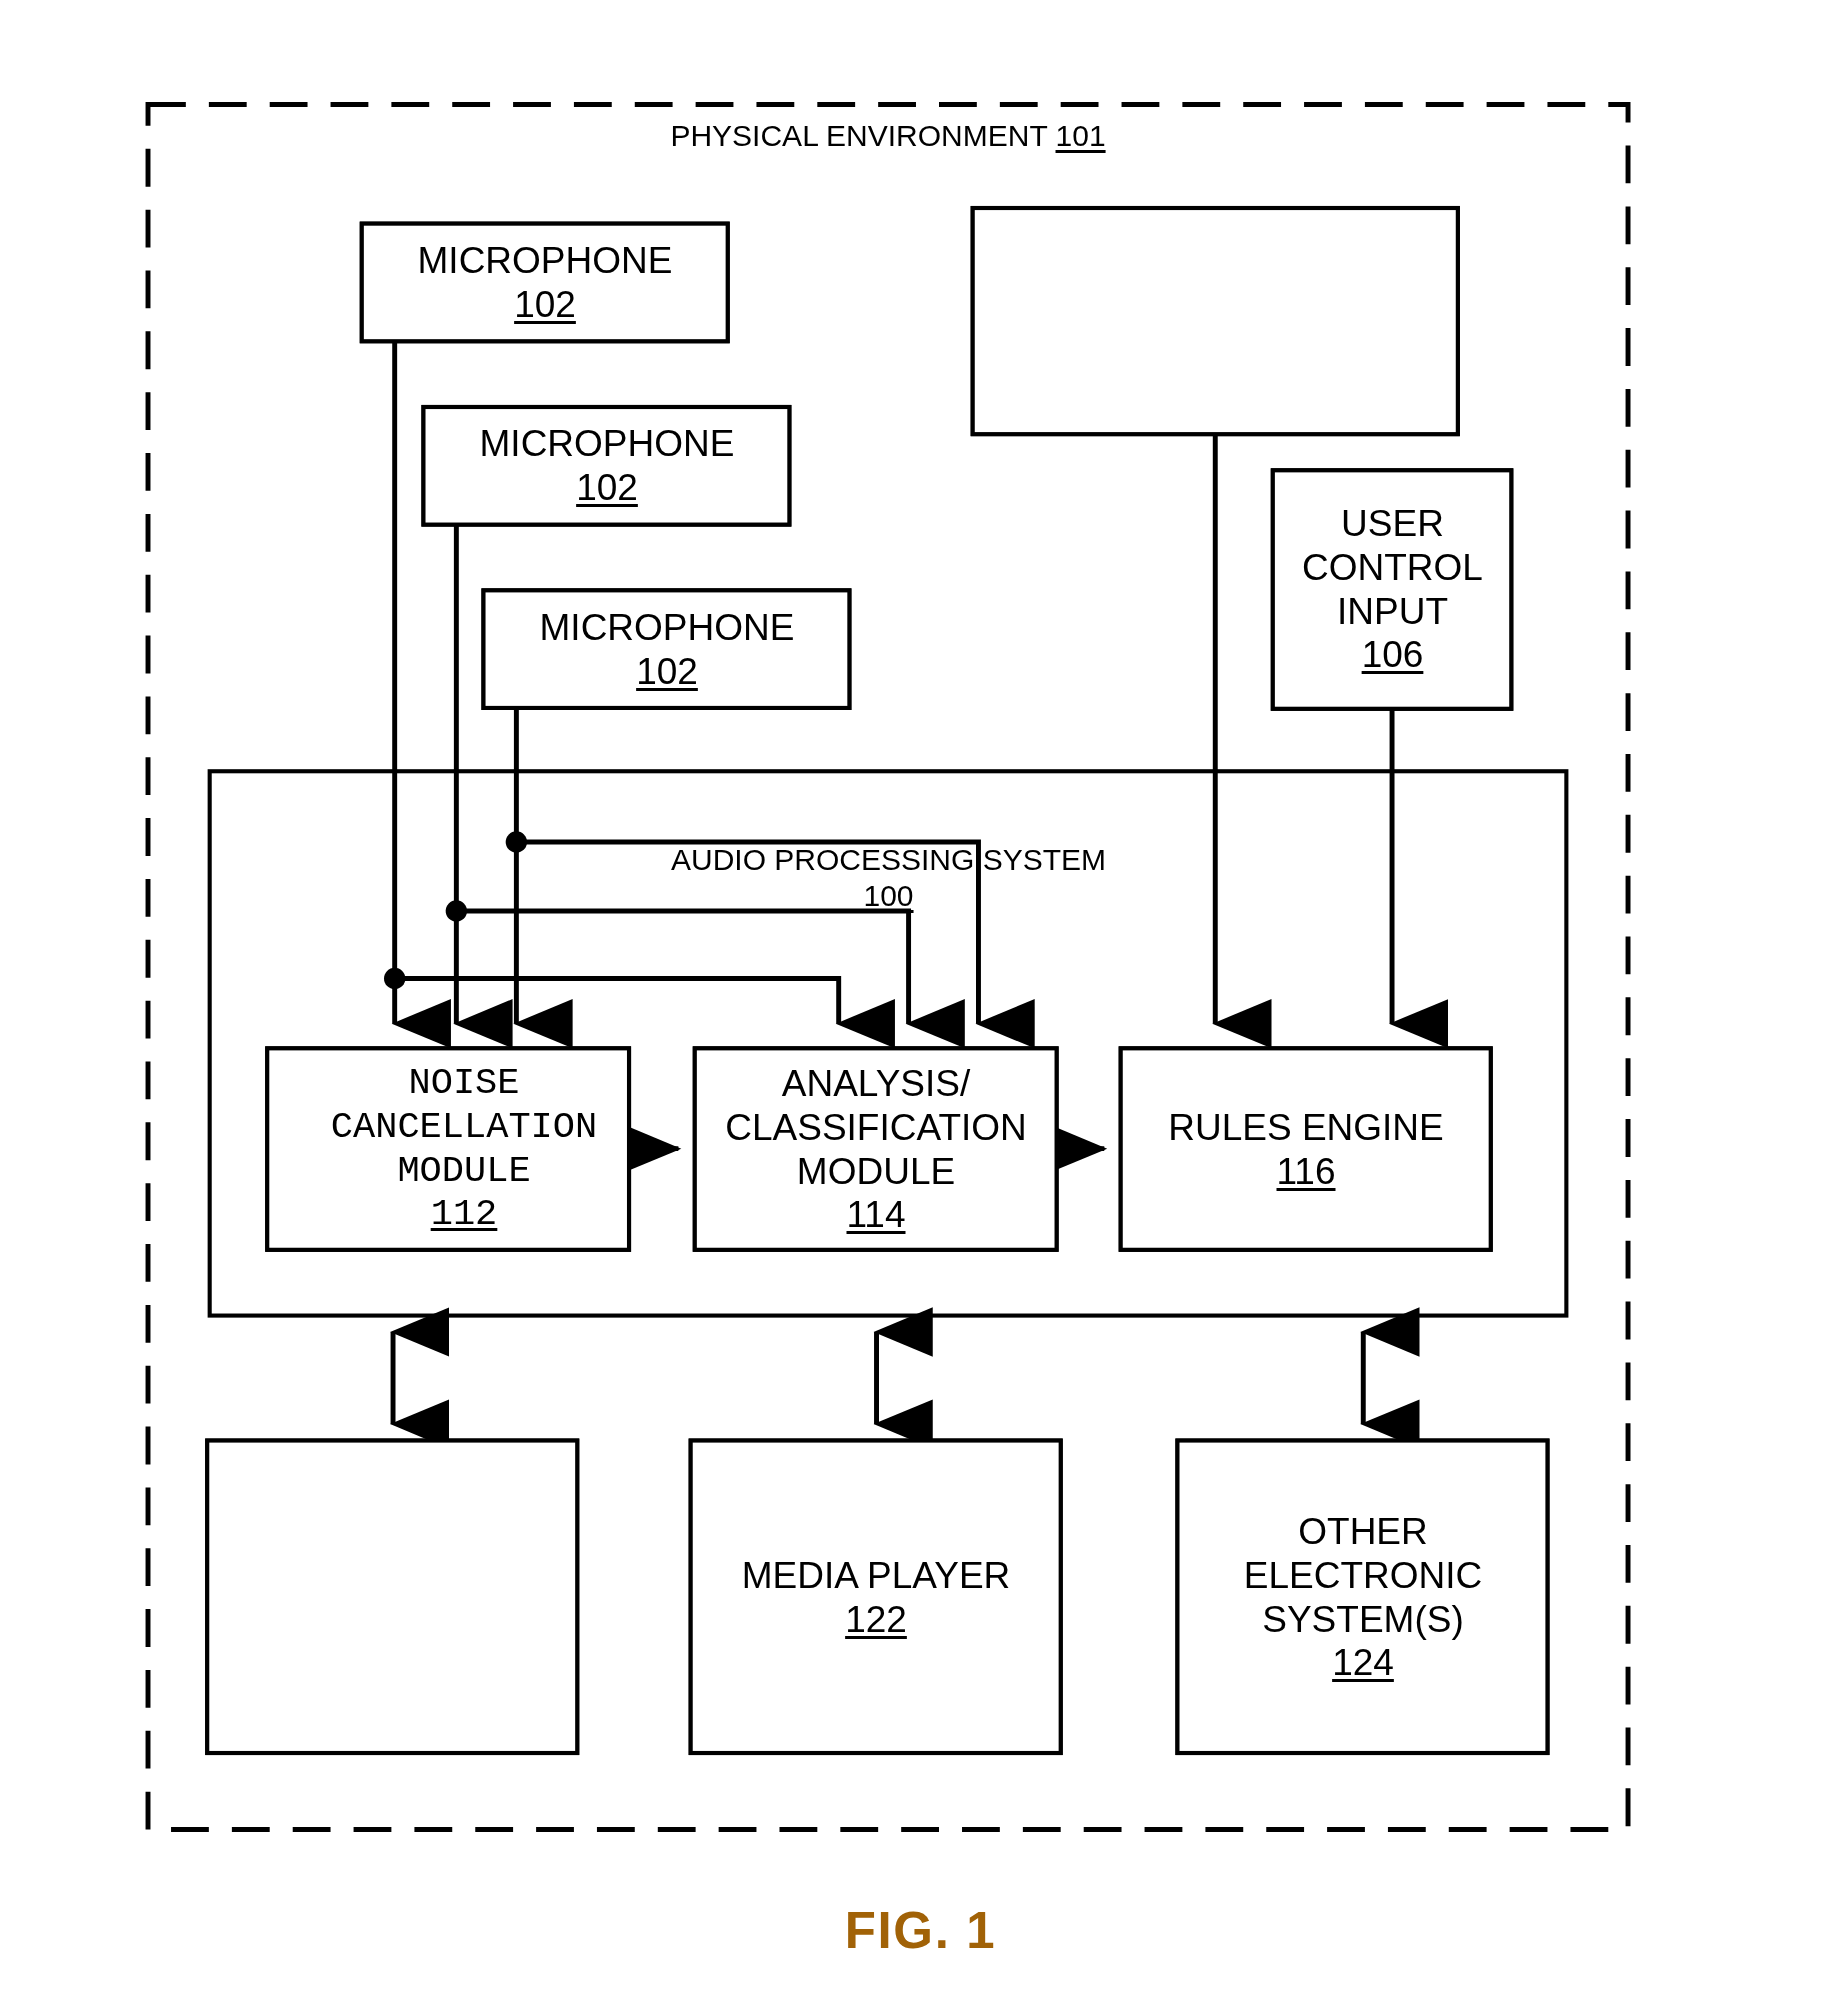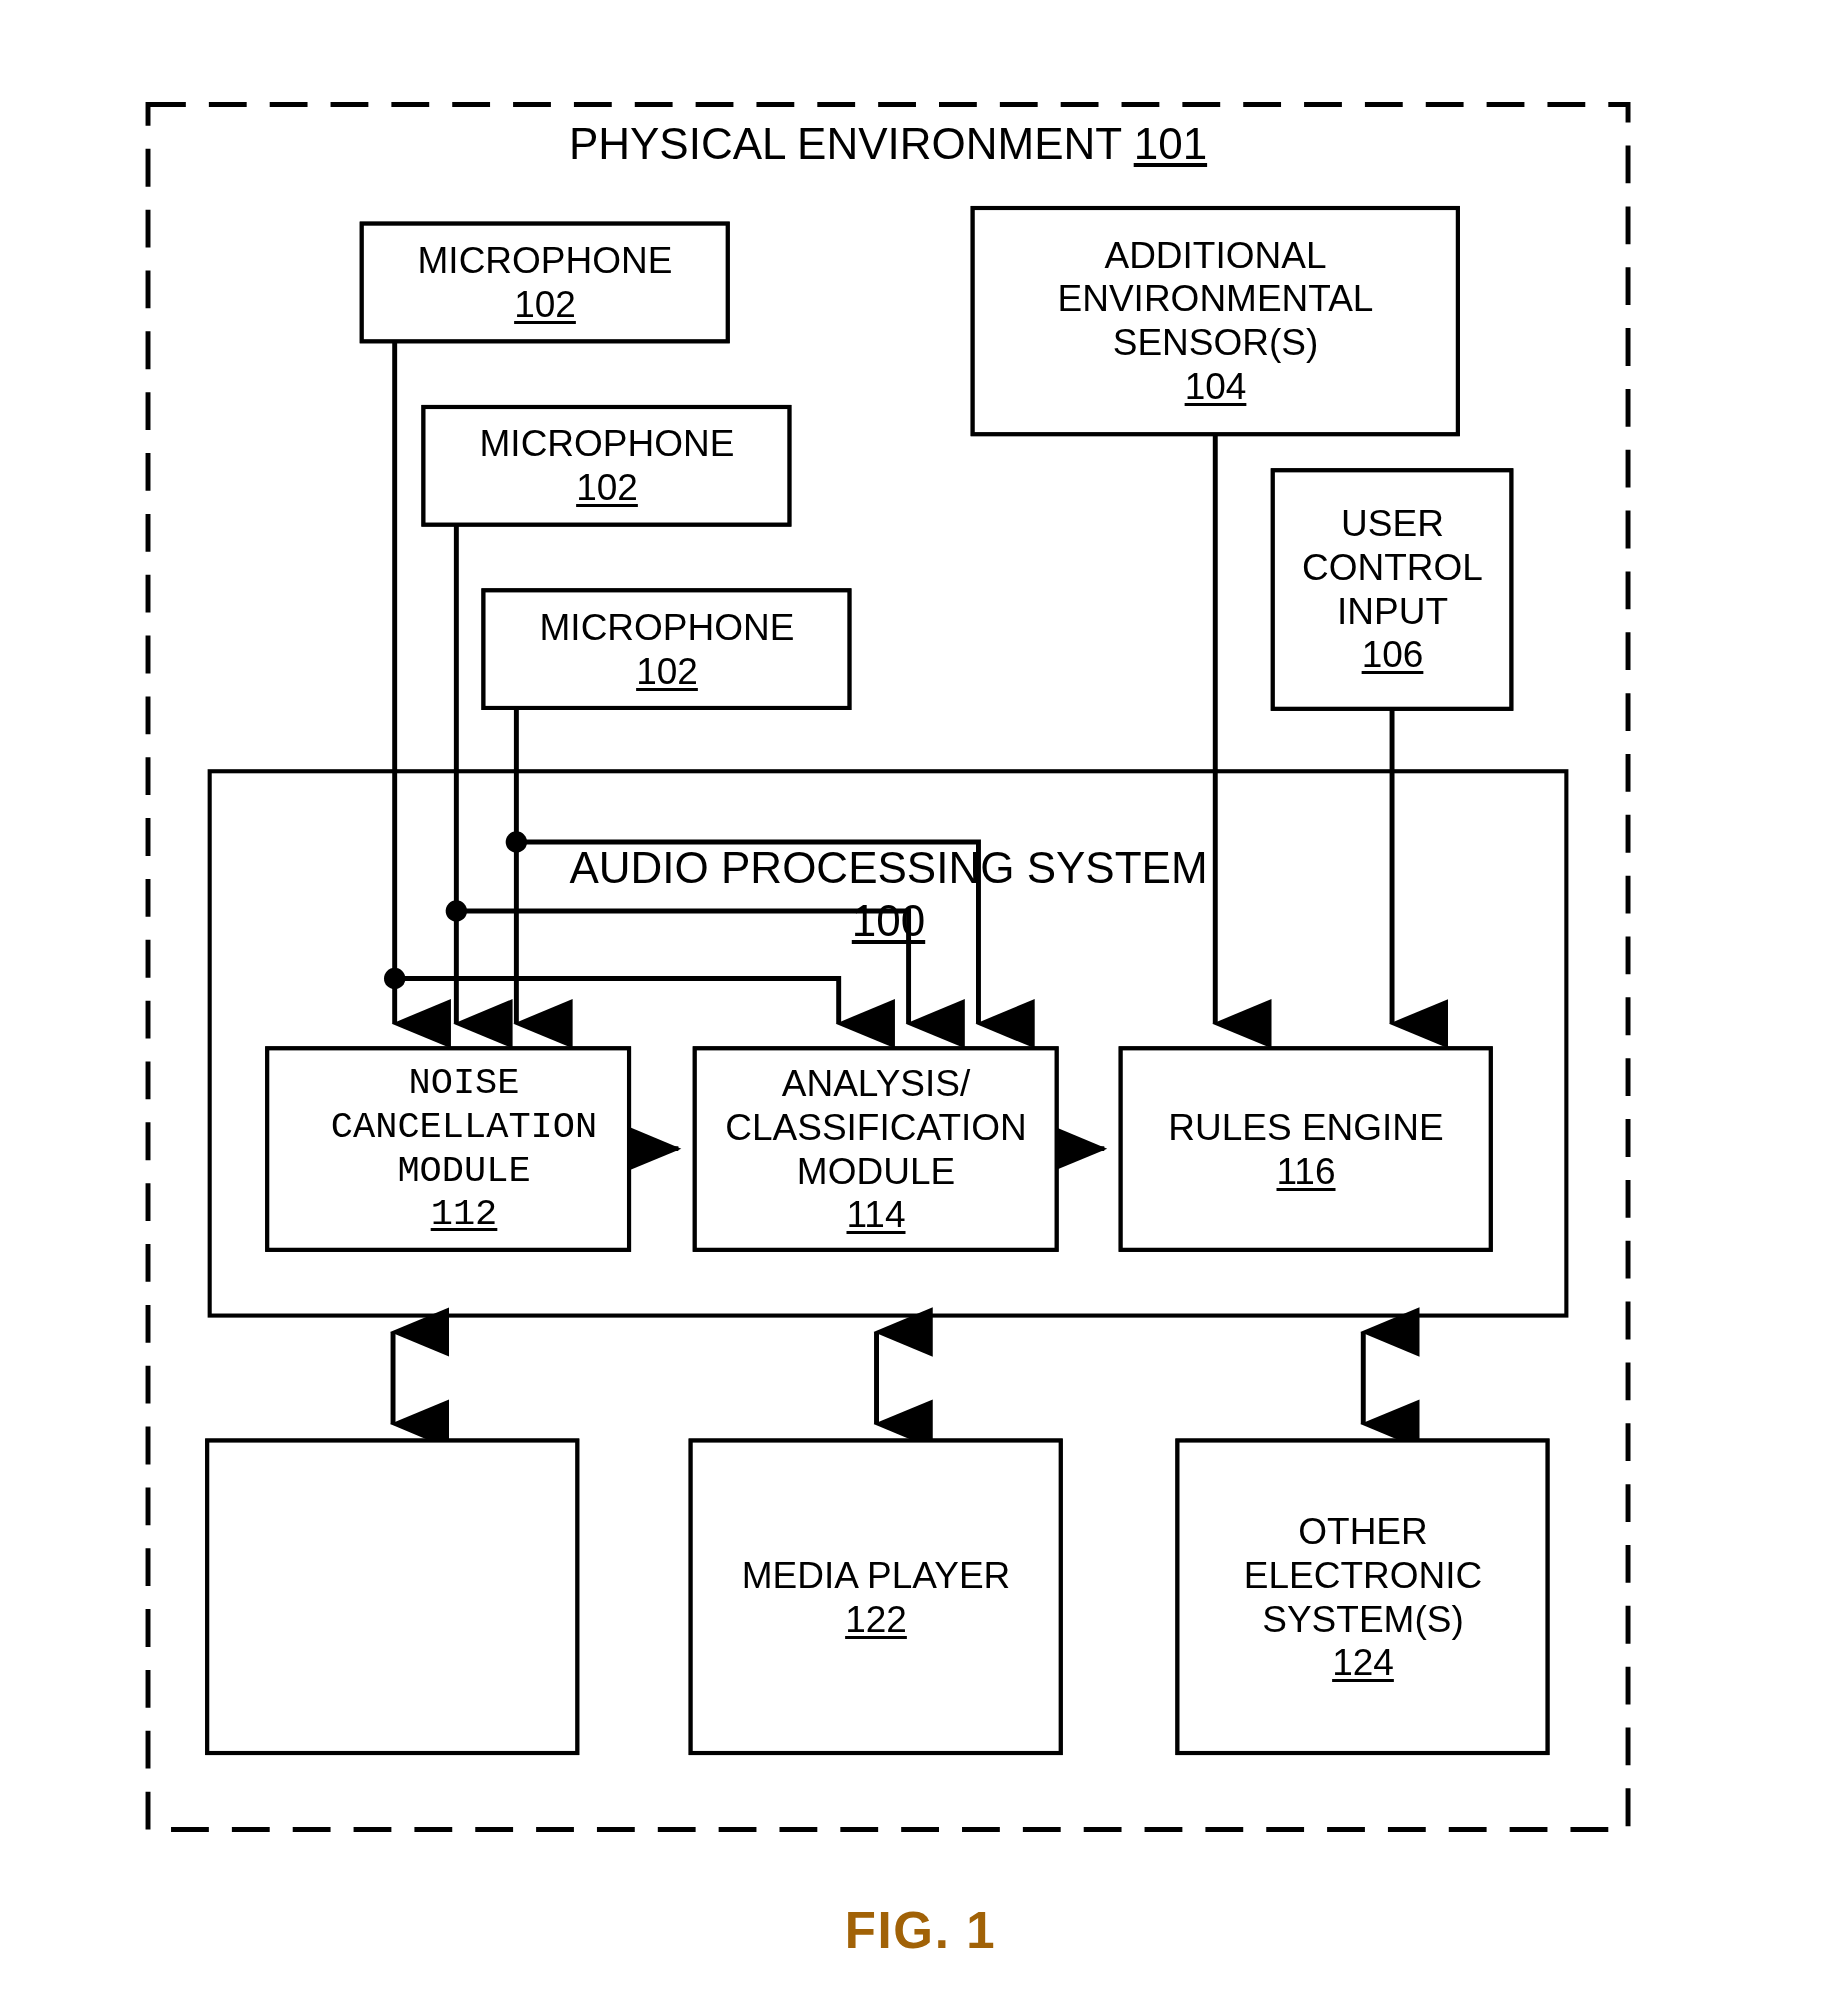--- a/index.html
+++ b/index.html
@@ -62,21 +62,21 @@
     pointer-events: none;
   }
   .box-label .ref {
     text-decoration: underline;
     text-underline-offset: 4.1px;
   }
   .free-label {
     position: absolute;
     text-align: center;
     font-family: "Liberation Sans", sans-serif;
-    font-size: 44px;
+    font-size: 30px;
     line-height: 1.2;
     color: #000000;
   }
   .fig-caption {
     position: absolute;
     width: 100%;
     text-align: center;
     font-family: "Liberation Sans", sans-serif;
     font-size: 51px;
     font-weight: bold;
@@ -176,26 +176,20 @@
   <div class="box-label" style="left:424px; top:407px; width:366px; height:118px;">
     <span>MICROPHONE</span>
     <span class="ref">102</span>
   </div>
 
   <div class="box-label" style="left:484px; top:591px; width:366px; height:118px;">
     <span>MICROPHONE</span>
     <span class="ref">102</span>
   </div>
 
-  <div class="box-label" style="left:973px; top:208px; width:485px; height:226px;">
-    <span>ADDITIONAL</span>
-    <span>ENVIRONMENTAL</span>
-    <span>SENSOR(S)</span>
-    <span class="ref">104</span>
-  </div>
 
   <div class="box-label" style="left:1273px; top:470px; width:239px; height:239px;">
     <span>USER</span>
     <span>CONTROL</span>
     <span>INPUT</span>
     <span class="ref">106</span>
   </div>
 
   <div class="free-label" style="left:210px; top:842px; width:1357px;">
     <span>AUDIO PROCESSING SYSTEM</span><br>

